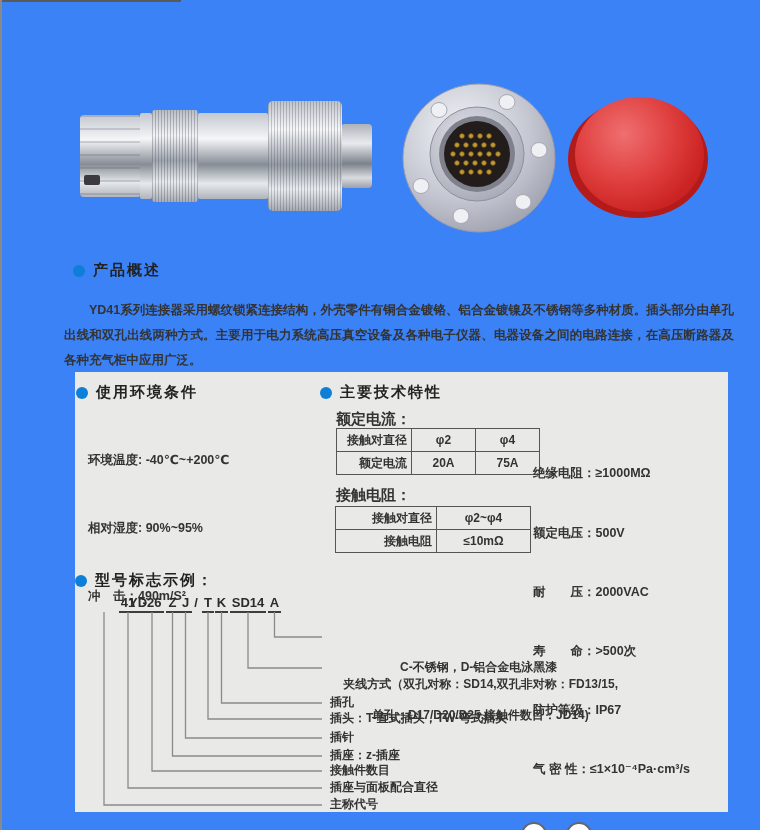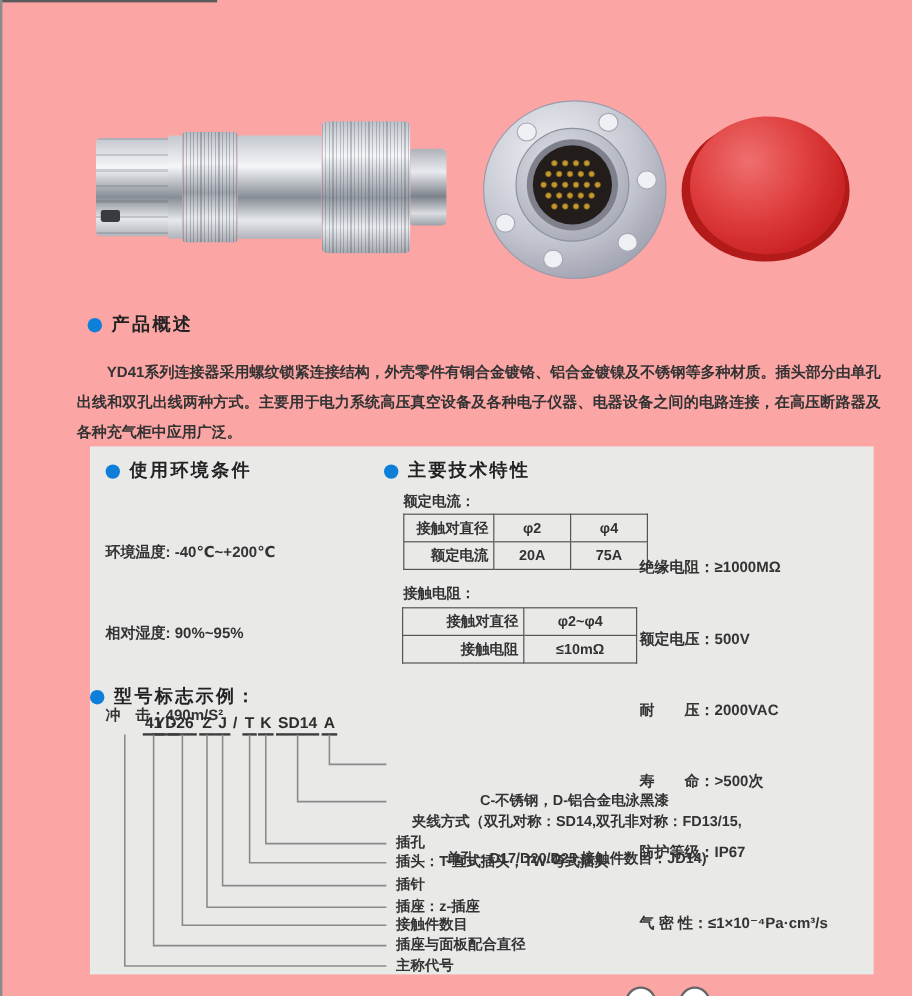--- a/index.html
+++ b/index.html
@@ -1,34 +1,34 @@
 <!DOCTYPE html>
 <html><head>
 <meta charset="utf-8">
 <style>
   html,body{margin:0;padding:0;}
-  .page{position:relative;width:760px;height:830px;background:#fca5a5;overflow:hidden;
+  .page{position:relative;width:760px;height:830px;background:#3b82f6;overflow:hidden;
         font-family:"Liberation Sans","DejaVu Sans",sans-serif;color:#2b2b2b;}
   .abs{position:absolute;}
   
   .edge-left{left:0;top:0;width:2px;height:830px;background:#8a8a8a;}
   .edge-top{left:0;top:0;width:181px;height:2px;background:#5a5a5a;}
   
   .sec-header{display:flex;align-items:center;gap:8px;}
   .bullet{width:12px;height:12px;border-radius:50%;background:#0e7fd8;flex:0 0 auto;}
   .sec-title{font-size:15px;font-weight:bold;letter-spacing:2px;color:#222;}
   
   .overview-body{left:64px;top:298px;width:670px;font-size:12.5px;line-height:25px;
                  font-weight:600;text-align:justify;text-indent:2em;color:#333;}
   
   .panel{left:75px;top:372px;width:653px;height:440px;background:#e9e9e8;}
   
   .env-list{left:88px;top:404px;font-size:12.5px;font-weight:600;line-height:22.6px;color:#333;white-space:pre;}
   
-  .sub-label{font-size:12px;font-weight:600;color:#333;}
+  .sub-label{font-size:15px;font-weight:600;color:#333;}
   table.spec{border-collapse:collapse;background:#e9e9e8;}
   table.spec td{border:1px solid #555;font-size:12px;font-weight:600;color:#333;
                 text-align:center;height:22px;padding:0 4px;}
   table.spec td.head{text-align:right;padding-left:8px;}
   .t1 td.head{width:62px;} .t1 td.v{width:55px;}
   .t2 td.head{width:88px;} .t2 td.v{width:85px;}
   
   .right-specs{left:533px;top:425px;font-size:12.5px;font-weight:600;line-height:19.7px;color:#333;white-space:pre;}
   
   .seg{position:absolute;top:595px;height:16px;text-align:center;font-size:13px;font-weight:bold;
@@ -138,21 +138,21 @@
   <div class="abs cap-face"></div>
 
   <div class="abs sec-header" style="left:73px;top:261px;">
     <span class="bullet"></span>
     <span class="sec-title">产品概述</span>
   </div>
   <div class="abs overview-body">YD41系列连接器采用螺纹锁紧连接结构，外壳零件有铜合金镀铬、铝合金镀镍及不锈钢等多种材质。插头部分由单孔出线和双孔出线两种方式。主要用于电力系统高压真空设备及各种电子仪器、电器设备之间的电路连接，在高压断路器及各种充气柜中应用广泛。</div>
 
   <div class="abs panel"></div>
 
-  <div class="abs sec-header" style="left:88px;top:383px;">
+  <div class="abs sec-header" style="left:76px;top:383px;">
     <span class="bullet"></span>
     <span class="sec-title">使用环境条件</span>
   </div>
   <div class="abs env-list">
     <div>环境温度: -40℃~+200℃</div>
     <div>相对湿度: 90%~95%</div>
     <div>冲　击：490m/S²</div>
   </div>
 
   <div class="abs sec-header" style="left:320px;top:383px;">

